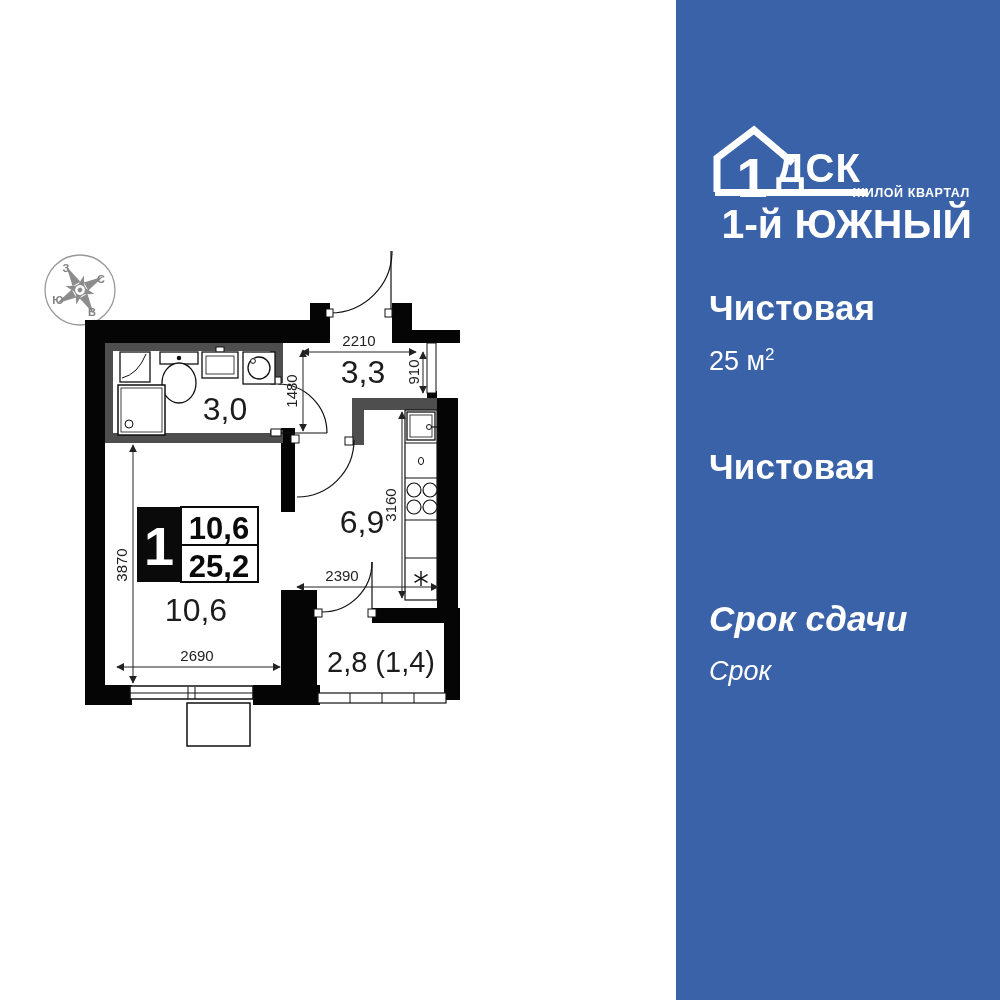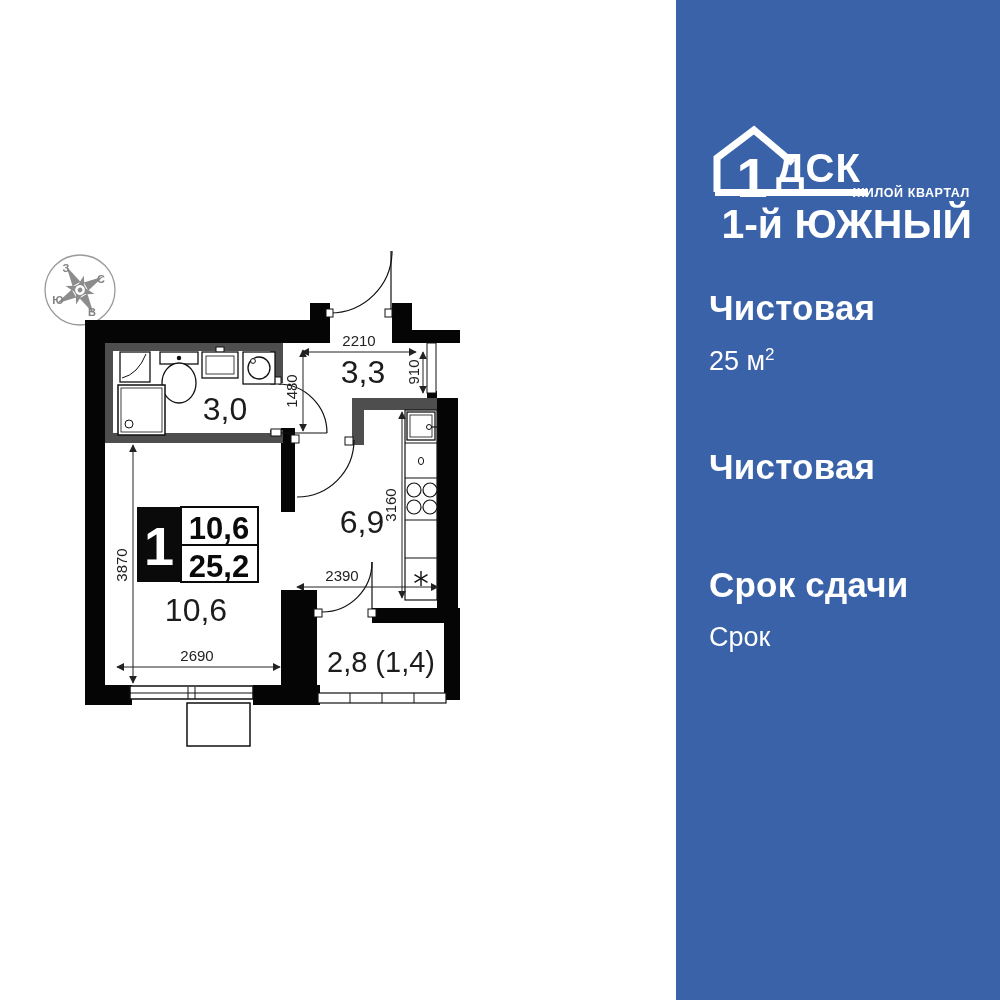--- a/index.html
+++ b/index.html
@@ -7,21 +7,21 @@
          font-family:"Liberation Sans","DejaVu Sans",sans-serif;}
   .plan-svg{position:absolute;left:0;top:0;}
   .panel{position:absolute;left:676px;top:0;width:324px;height:1000px;background:#3a62a8;}
   .logo-svg{position:absolute;left:0;top:0;}
   .sec{position:absolute;left:33px;color:#fff;}
   .sec .lbl{font-size:35px;font-weight:700;letter-spacing:.2px;}
   .sec .val{font-size:27px;font-weight:400;margin-top:17px;}
   .sec .val sup{font-size:17px;}
   .sec1{top:288px;}
   .sec2{top:447px;}
-  .sec3{top:565px;}
+  .sec3{top:599px;font-style:italic;}
   text{font-family:"Liberation Sans","DejaVu Sans",sans-serif;}
   .roomlbl{font-size:32px;fill:#1c1c1c;}
   .dimlbl{font-size:15px;fill:#222;}
 </style>
 </head>
 <body>
 
 <div class="stage">
 
   <svg class="plan-svg" width="676" height="1000" viewBox="0 0 676 1000">

